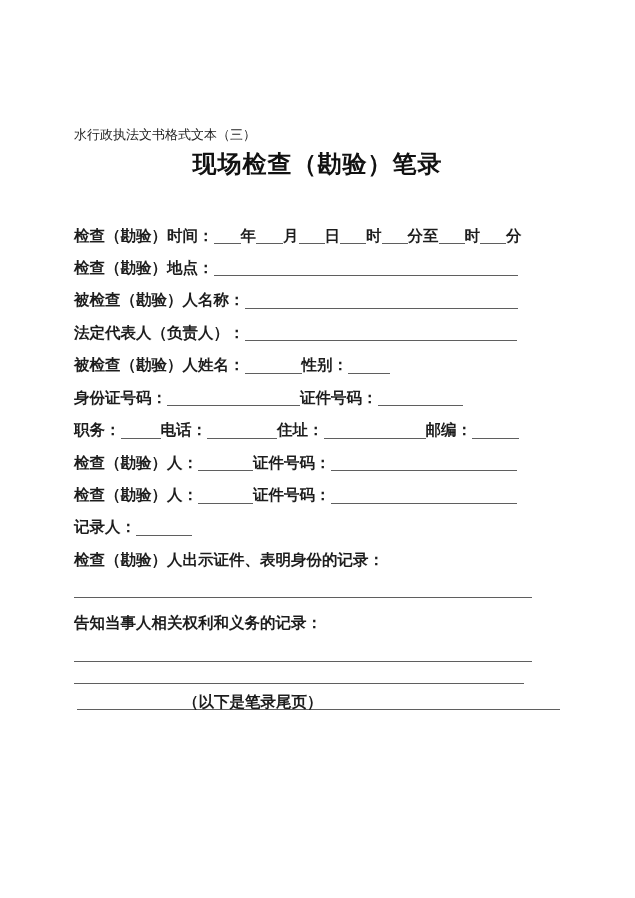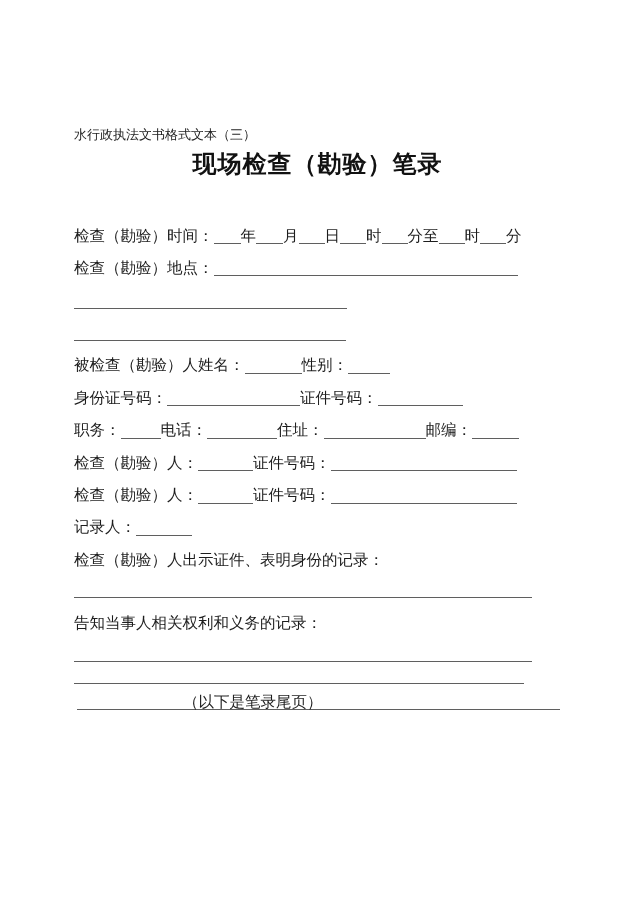--- a/index.html
+++ b/index.html
@@ -24,21 +24,21 @@
     letter-spacing:1px; color:#111;
   }
 
   .form {
     position:absolute; left:74px; top:219.5px; width:475px;
     font-size:15.5px; color:#1d1d1d;
   }
   .line.field {
     height:32.45px; line-height:32.45px; white-space:nowrap;
   }
-  .lbl { display:inline; }
+  .lbl { display:inline;font-weight:bold; }
   .bl {
     display:inline-block;
     height:1em;
     border-bottom:1.5px solid #5f5f5f;
     vertical-align:-3.5px;
   }
   .line.answer, .line.answer-short {
     height:0; width:458px;
     border-bottom:1.6px solid #5f5f5f;
     margin-top:21px; margin-bottom:9px;
@@ -54,22 +54,22 @@
 </style>
 </head>
 <body>
 
 <div class="doc">
   <div class="header">水行政执法文书格式文本（三）</div>
   <h1 class="title">现场检查（勘验）笔录</h1>
   <div class="form">
       <div class="line field"><span class="lbl">检查（勘验）时间：</span><span class="bl" style="width: 27px;"></span><span class="lbl">年</span><span class="bl" style="width: 27px;"></span><span class="lbl">月</span><span class="bl" style="width: 26px;"></span><span class="lbl">日</span><span class="bl" style="width: 26px;"></span><span class="lbl">时</span><span class="bl" style="width: 26px;"></span><span class="lbl">分至</span><span class="bl" style="width: 26px;"></span><span class="lbl">时</span><span class="bl" style="width: 26px;"></span><span class="lbl">分</span></div>
       <div class="line field"><span class="lbl">检查（勘验）地点：</span><span class="bl" style="width: 304px;"></span></div>
-      <div class="line field"><span class="bl" style="width: 273px;"></span></div>
-      <div class="line field"><span class="bl" style="width: 272px;"></span></div>
+      <div class="line field"><span class="lbl">被检查（勘验）人名称：</span><span class="bl" style="width: 273px;"></span></div>
+      <div class="line field"><span class="lbl">法定代表人（负责人）：</span><span class="bl" style="width: 272px;"></span></div>
       <div class="line field"><span class="lbl">被检查（勘验）人姓名：</span><span class="bl" style="width: 57px;"></span><span class="lbl">性别：</span><span class="bl" style="width: 42px;"></span></div>
       <div class="line field"><span class="lbl">身份证号码：</span><span class="bl" style="width: 133px;"></span><span class="lbl">证件号码：</span><span class="bl" style="width: 85px;"></span></div>
       <div class="line field"><span class="lbl">职务：</span><span class="bl" style="width: 40px;"></span><span class="lbl">电话：</span><span class="bl" style="width: 70px;"></span><span class="lbl">住址：</span><span class="bl" style="width: 102px;"></span><span class="lbl">邮编：</span><span class="bl" style="width: 47px;"></span></div>
       <div class="line field"><span class="lbl">检查（勘验）人：</span><span class="bl" style="width: 55px;"></span><span class="lbl">证件号码：</span><span class="bl" style="width: 186px;"></span></div>
       <div class="line field"><span class="lbl">检查（勘验）人：</span><span class="bl" style="width: 55px;"></span><span class="lbl">证件号码：</span><span class="bl" style="width: 186px;"></span></div>
       <div class="line field"><span class="lbl">记录人：</span><span class="bl" style="width: 56px;"></span></div>
       <div class="line field"><span class="lbl">检查（勘验）人出示证件、表明身份的记录：</span></div>
       <div class="line answer"></div>
       <div class="line field"><span class="lbl">告知当事人相关权利和义务的记录：</span></div>
       <div class="line answer"></div>

